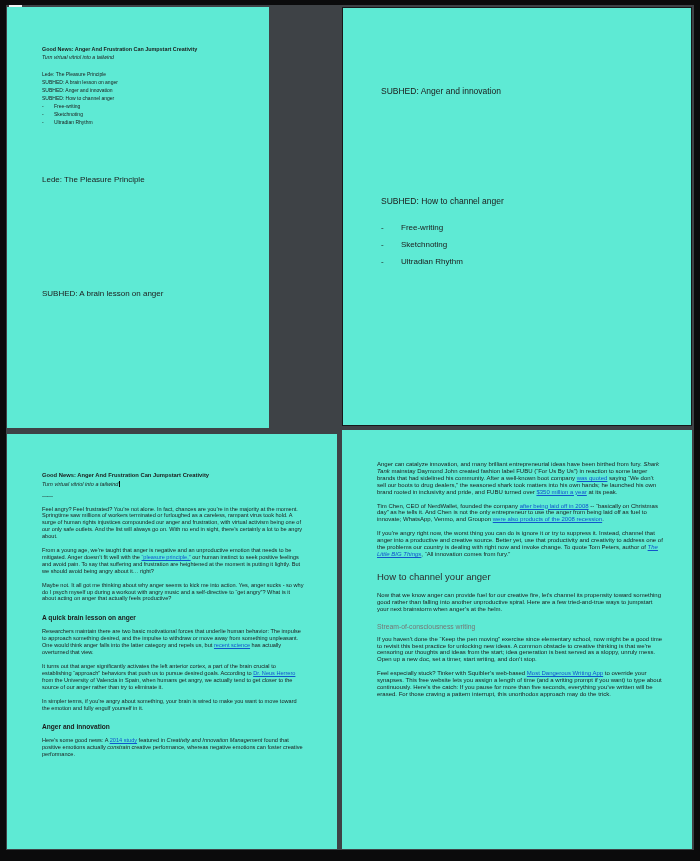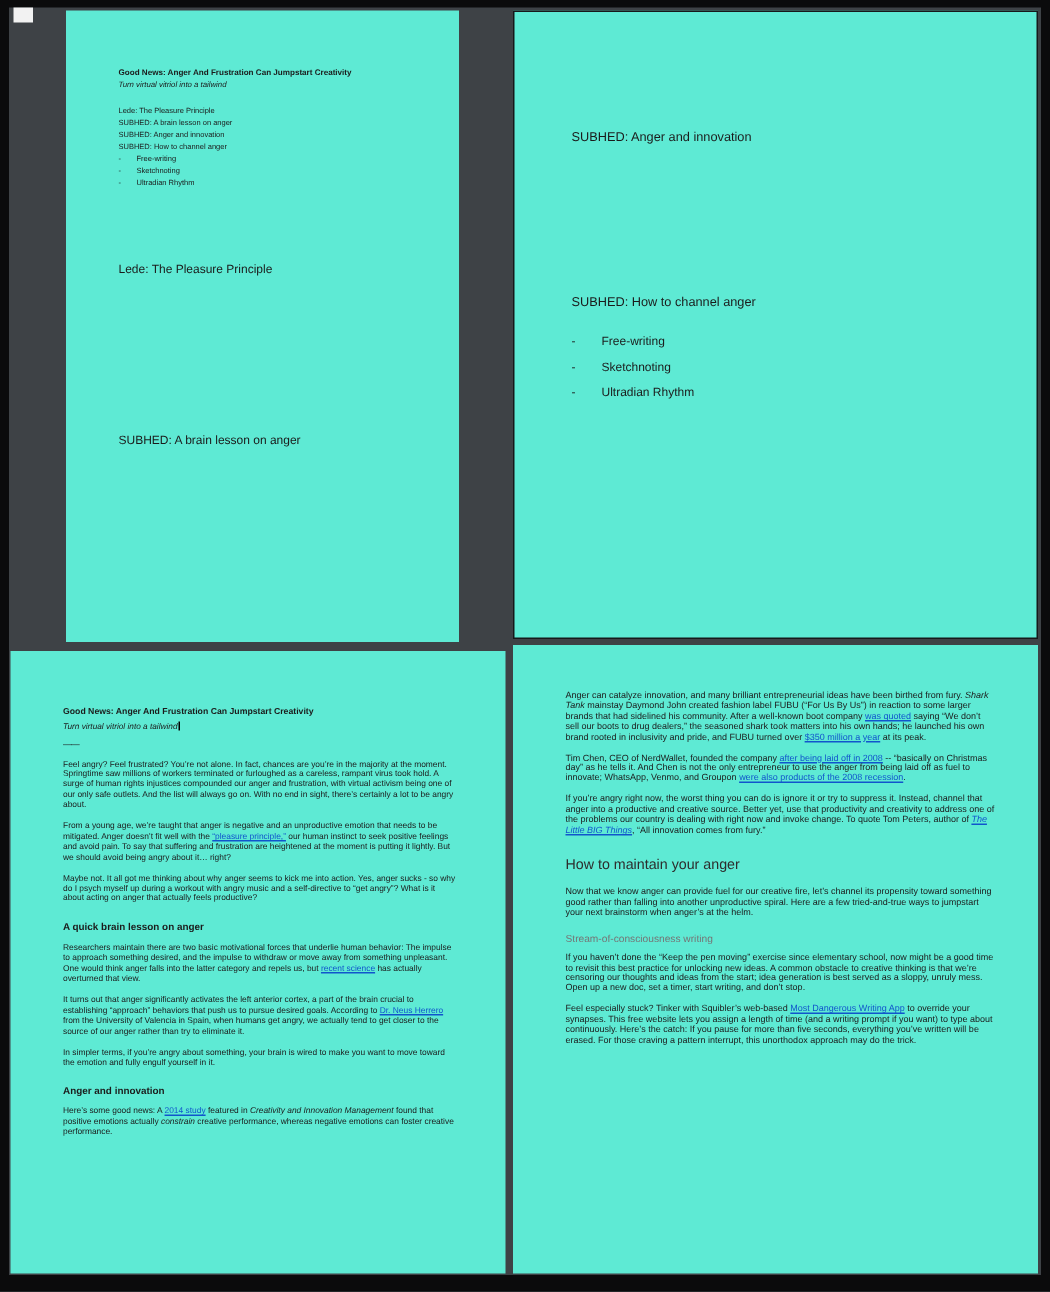--- a/index.html
+++ b/index.html
@@ -13,21 +13,21 @@
   }
   .workspace {
     position:absolute; left:6px; top:5px; width:688px; height:845px;
     background:#3e4246;
   }
   .corner-artifact {
     position:absolute; left:9px; top:5px; width:13px; height:10px;
     background:#f2f2f2;
   }
   .page { position:absolute; background:#5eead4; }
-  .page-tl { left:7px;  top:7px;   width:262px; height:421px;margin-left:37px; }
+  .page-tl { left:7px;  top:7px;   width:262px; height:421px; }
   .page-tr { left:342px; top:7px;  width:350px; height:419px; border:1px solid #17181a; }
   .page-bl { left:7px;  top:434px; width:330px; height:415px; }
   .page-br { left:342px; top:430px; width:350px; height:419px; }
   .page > * { position:static; }
 
   
   .page-tl .abs { position:absolute; left:35px; right:26px; }
   .tl-title    { top:39px;  font-size:5.4px; font-weight:700; line-height:7px; }
   .tl-subtitle { top:47px;  font-size:5.2px; font-style:italic; }
   .tl-lines    { top:63px;  font-size:5px; line-height:8px; }
@@ -142,21 +142,21 @@
     <div class="body-text"><span>Here’s some good news: A </span><span class="seg-link">2014 study</span><span> featured in </span><span class="seg-italic">Creativity and Innovation Management</span><span> found that positive emotions actually </span><span class="seg-italic">constrain</span><span> creative performance, whereas negative emotions can foster creative performance.</span></div>
   </div>
 </div>
 
 <div class="page page-br">
   <div class="br-content">
     <div class="body-text"><span>Anger can catalyze innovation, and many brilliant entrepreneurial ideas have been birthed from fury. </span><span class="seg-italic">Shark Tank</span><span> mainstay Daymond John created fashion label FUBU (“For Us By Us”) in reaction to some larger brands that had sidelined his community. After a well-known boot company </span><span class="seg-link">was quoted</span><span> saying “We don’t sell our boots to drug dealers,” the seasoned shark took matters into his own hands; he launched his own brand rooted in inclusivity and pride, and FUBU turned over </span><span class="seg-link">$350 million a year</span><span> at its peak.</span></div>
     <div class="body-text"><span>Tim Chen, CEO of NerdWallet, founded the company </span><span class="seg-link">after being laid off in 2008</span><span> -- “basically on Christmas day” as he tells it. And Chen is not the only entrepreneur to use the anger from being laid off as fuel to innovate; WhatsApp, Venmo, and Groupon </span><span class="seg-link">were also products of the 2008 recession</span><span>.</span></div>
     <div class="body-text"><span>If you’re angry right now, the worst thing you can do is ignore it or try to suppress it. Instead, channel that anger into a productive and creative source. Better yet, use that productivity and creativity to address one of the problems our country is dealing with right now and invoke change. To quote Tom Peters, author of </span><span class="seg-link seg-italic">The Little BIG Things</span><span>, “All innovation comes from fury.”</span></div>
 
-    <div class="br-h-big">How to maintain your anger</div>
+    <div class="br-h-big">How to channel your anger</div>
 
     <div class="body-text">Now that we know anger can provide fuel for our creative fire, let’s channel its propensity toward something good rather than falling into another unproductive spiral. Here are a few tried-and-true ways to jumpstart your next brainstorm when anger’s at the helm.</div>
 
     <div class="br-subhead">Stream-of-consciousness writing</div>
 
     <div class="body-text">If you haven’t done the “Keep the pen moving” exercise since elementary school, now might be a good time to revisit this best practice for unlocking new ideas. A common obstacle to creative thinking is that we’re censoring our thoughts and ideas from the start; idea generation is best served as a sloppy, unruly mess. Open up a new doc, set a timer, start writing, and don’t stop.</div>
     <div class="body-text"><span>Feel especially stuck? Tinker with Squibler’s web-based </span><span class="seg-link">Most Dangerous Writing App</span><span> to override your synapses. This free website lets you assign a length of time (and a writing prompt if you want) to type about continuously. Here’s the catch: If you pause for more than five seconds, everything you’ve written will be erased. For those craving a pattern interrupt, this unorthodox approach may do the trick.</span></div>
   </div>
 </div>
 

